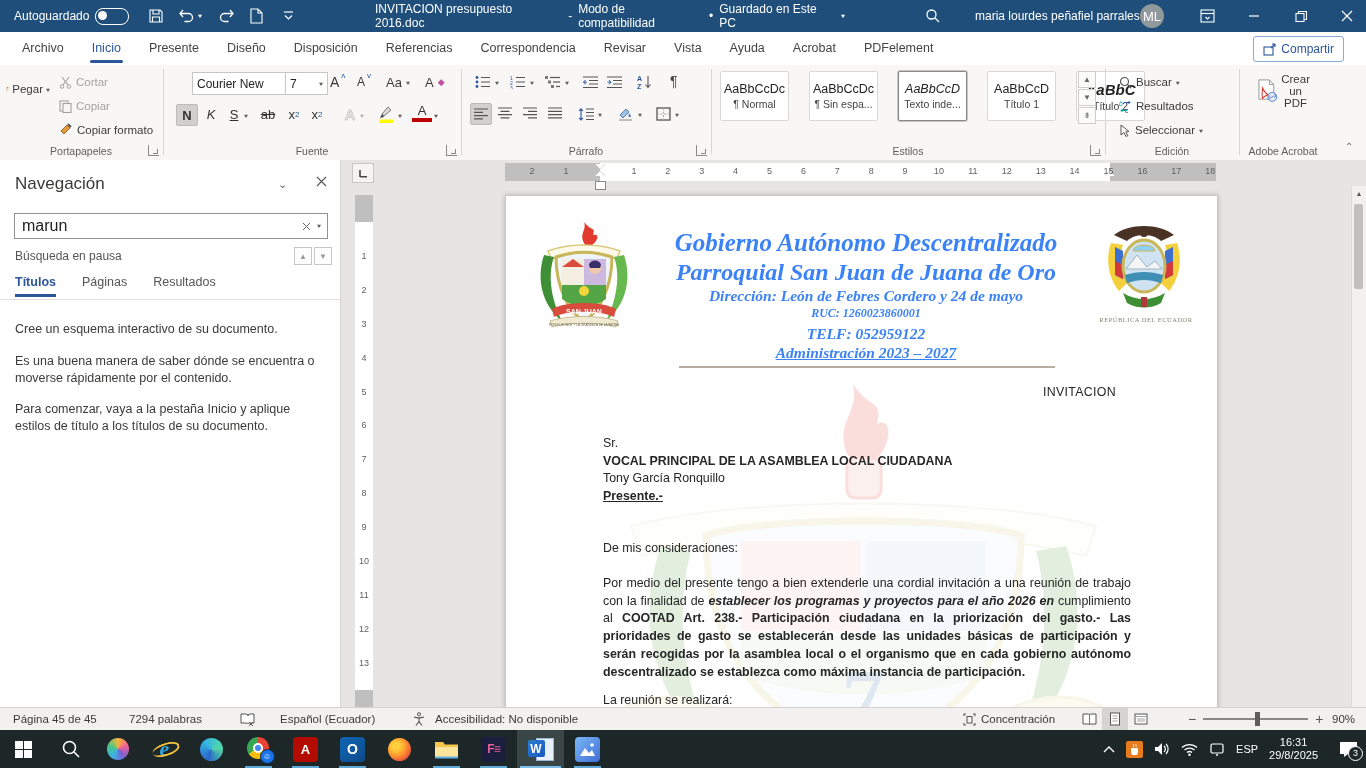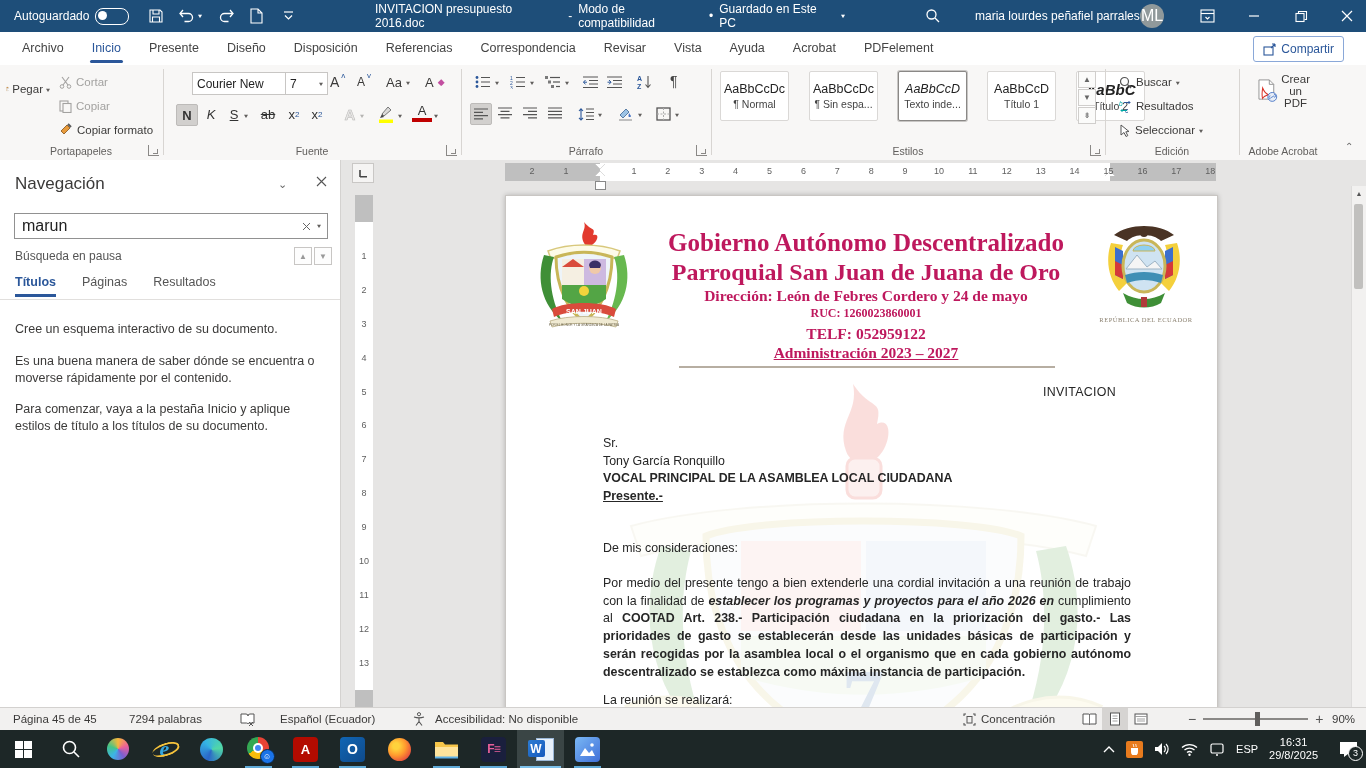--- a/index.html
+++ b/index.html
@@ -5,21 +5,21 @@
   html,body{margin:0;padding:0;background:#555;}
   .screen{position:relative;width:1366px;height:768px;overflow:hidden;background:#e6e5e4;
     font-family:"Liberation Sans",sans-serif;-webkit-font-smoothing:antialiased;}
   .abs{position:absolute;}
   
   .titlebar{position:absolute;left:0;top:0;width:1366px;height:32px;background:#1e4e79;color:#fff;font-size:12px;}
   .titlebar .item{position:absolute;top:0;height:32px;display:flex;align-items:center;color:#fff;}
   .toggle{width:32px;height:15px;border:1px solid #fff;border-radius:8px;position:relative;}
   .toggle .knob{position:absolute;left:2px;top:2px;width:9px;height:9px;border-radius:50%;background:#fff;}
   .qat svg{display:block}
-  .avatar{width:24px;height:24px;border-radius:50%;background:#90999b;display:flex;align-items:center;justify-content:center;font-size:16px;color:#fff;}
+  .avatar{width:24px;height:24px;border-radius:50%;background:#90999b;display:flex;align-items:center;justify-content:center;font-size:13px;color:#fff;}
   .winbtn{width:34px;justify-content:center;}
   
   .tabrow{position:absolute;left:0;top:32px;width:1366px;height:33px;background:#ffffff;display:flex;align-items:center;}
   .rtab{padding:0 14px;font-size:12.5px;color:#444;line-height:31px;position:relative;cursor:default;}
   .rtab.active{color:#2b579a;}
   .rtab.active::after{content:"";position:absolute;left:12px;right:12px;bottom:1px;height:3px;background:#2b579a;border-radius:2px;}
   .share-btn{position:absolute;right:22px;top:4px;height:24px;border:1px solid #8aa8d8;border-radius:3px;color:#2b579a;
     font-size:12px;display:flex;align-items:center;gap:5px;padding:0 9px;background:#fff;}
   
   .ribbon{position:absolute;left:0;top:65px;width:1366px;height:95px;background:#f8f7f6;border-bottom:1px solid #cfcdcb;font-size:11.5px;color:#3b3a39;}
@@ -55,21 +55,21 @@
   .hruler{position:absolute;left:505px;top:3px;width:711px;height:18px;background:#bfbfbf;}
   .hruler .white{position:absolute;left:95px;top:0;width:510px;height:18px;background:#fff;}
   .rnum{position:absolute;top:3px;transform:translateX(-50%);font-size:9px;color:#5f5f5f;font-family:"Liberation Sans",sans-serif;}
   .vruler{position:absolute;left:355px;top:35px;width:18px;height:512px;background:#bfbfbf;}
   .vruler .white{position:absolute;top:27px;left:0;height:468px;width:18px;background:#fff;}
   .vruler .rnum{left:9px;top:auto;transform:translate(-50%,-50%);}
   .tabsel{position:absolute;left:352px;top:3px;width:20px;height:18px;background:#f5f4f3;border:1px solid #c9c7c5;display:flex;align-items:center;justify-content:center;}
   .indent-marker{position:absolute;width:0;height:0;border-left:5px solid transparent;border-right:5px solid transparent;}
   
   .page{position:absolute;left:505px;top:35px;width:711px;height:560px;background:#fff;border:1px solid #c9c6c3;box-shadow:0 0 5px rgba(0,0,0,.22);overflow:hidden;}
-  .hdr-line{position:absolute;text-align:center;left:110px;width:500px;color:#be185d;font-family:"Liberation Serif",serif;font-weight:bold;}
+  .hdr-line{position:absolute;text-align:center;left:110px;width:500px;color:#3b82f6;font-family:"Liberation Serif",serif;font-weight:bold;font-style:italic;}
   .docbody{color:#262626;font-size:12.4px;}
   .scrollbar{position:absolute;right:0;top:26px;width:14px;height:521px;background:#f2f1f0;border-left:1px solid #dddcdb;}
   
   .statusbar{position:absolute;left:0;top:707px;width:1366px;height:23px;background:#f2f1f0;border-top:1px solid #d3d1cf;font-size:11.5px;color:#3b3a39;}
   .statusbar .item{position:absolute;top:0;height:22px;display:flex;align-items:center;}
   .viewbtn{width:26px;height:22px;display:flex;align-items:center;justify-content:center;}
   .viewbtn.on{background:#d6d4d2;}
   
   .taskbar{position:absolute;left:0;top:730px;width:1366px;height:38px;background:#1d2727;display:flex;align-items:center;color:#fff;}
   .tbicon{width:47px;height:38px;display:flex;align-items:center;justify-content:center;position:relative;}
@@ -613,22 +613,22 @@
       <div class="hdr-line" style="top:91px;font-size:15.5px">Dirección: León de Febres Cordero y 24 de mayo</div>
       <div class="hdr-line" style="top:110px;font-size:12px">RUC: 1260023860001</div>
       <div class="hdr-line" style="top:129px;font-size:15.5px">TELF: 052959122</div>
       <div class="hdr-line" style="top:148px;font-size:15.5px;text-decoration:underline">Administración 2023 – 2027</div>
       <div class="abs" style="left:173px;top:170px;width:376px;height:2px;background:#b7aea2"></div>
 
       <div class="docbody">
         <div class="abs" style="left:110px;top:189px;width:500px;text-align:right;letter-spacing:.3px">INVITACION</div>
         <div class="abs" style="left:97px;top:239px;line-height:17.6px">
           <div>Sr.</div>
+          <div style="font-weight:bold">VOCAL PRINCIPAL DE LA ASAMBLEA LOCAL CIUDADANA</div>
           <div>Tony García Ronquillo</div>
-          <div style="font-weight:bold">VOCAL PRINCIPAL DE LA ASAMBLEA LOCAL CIUDADANA</div>
           <div style="text-decoration:underline;font-weight:bold;width:fit-content">Presente.-</div>
         </div>
         <div class="abs" style="left:97px;top:345px">De mis consideraciones:</div>
         <div class="abs" style="left:97px;top:379px;width:528px;text-align:justify;line-height:17.7px">
           <span>Por medio del presente tengo a bien extenderle una cordial invitación a una reunión de trabajo con la finalidad de </span><span style="font-weight:bold;font-style:italic">establecer los programas y proyectos para el año 2026 en</span><span> cumplimiento al </span><span style="font-weight:bold">COOTAD Art. 238.- Participación ciudadana en la priorización del gasto.- Las prioridades de gasto se establecerán desde las unidades básicas de participación y serán recogidas por la asamblea local o el organismo que en cada gobierno autónomo descentralizado se establezca como máxima instancia de participación.</span>
         </div>
         <div class="abs" style="left:97px;top:497px">La reunión se realizará:</div>
       </div>
     </div>
 

